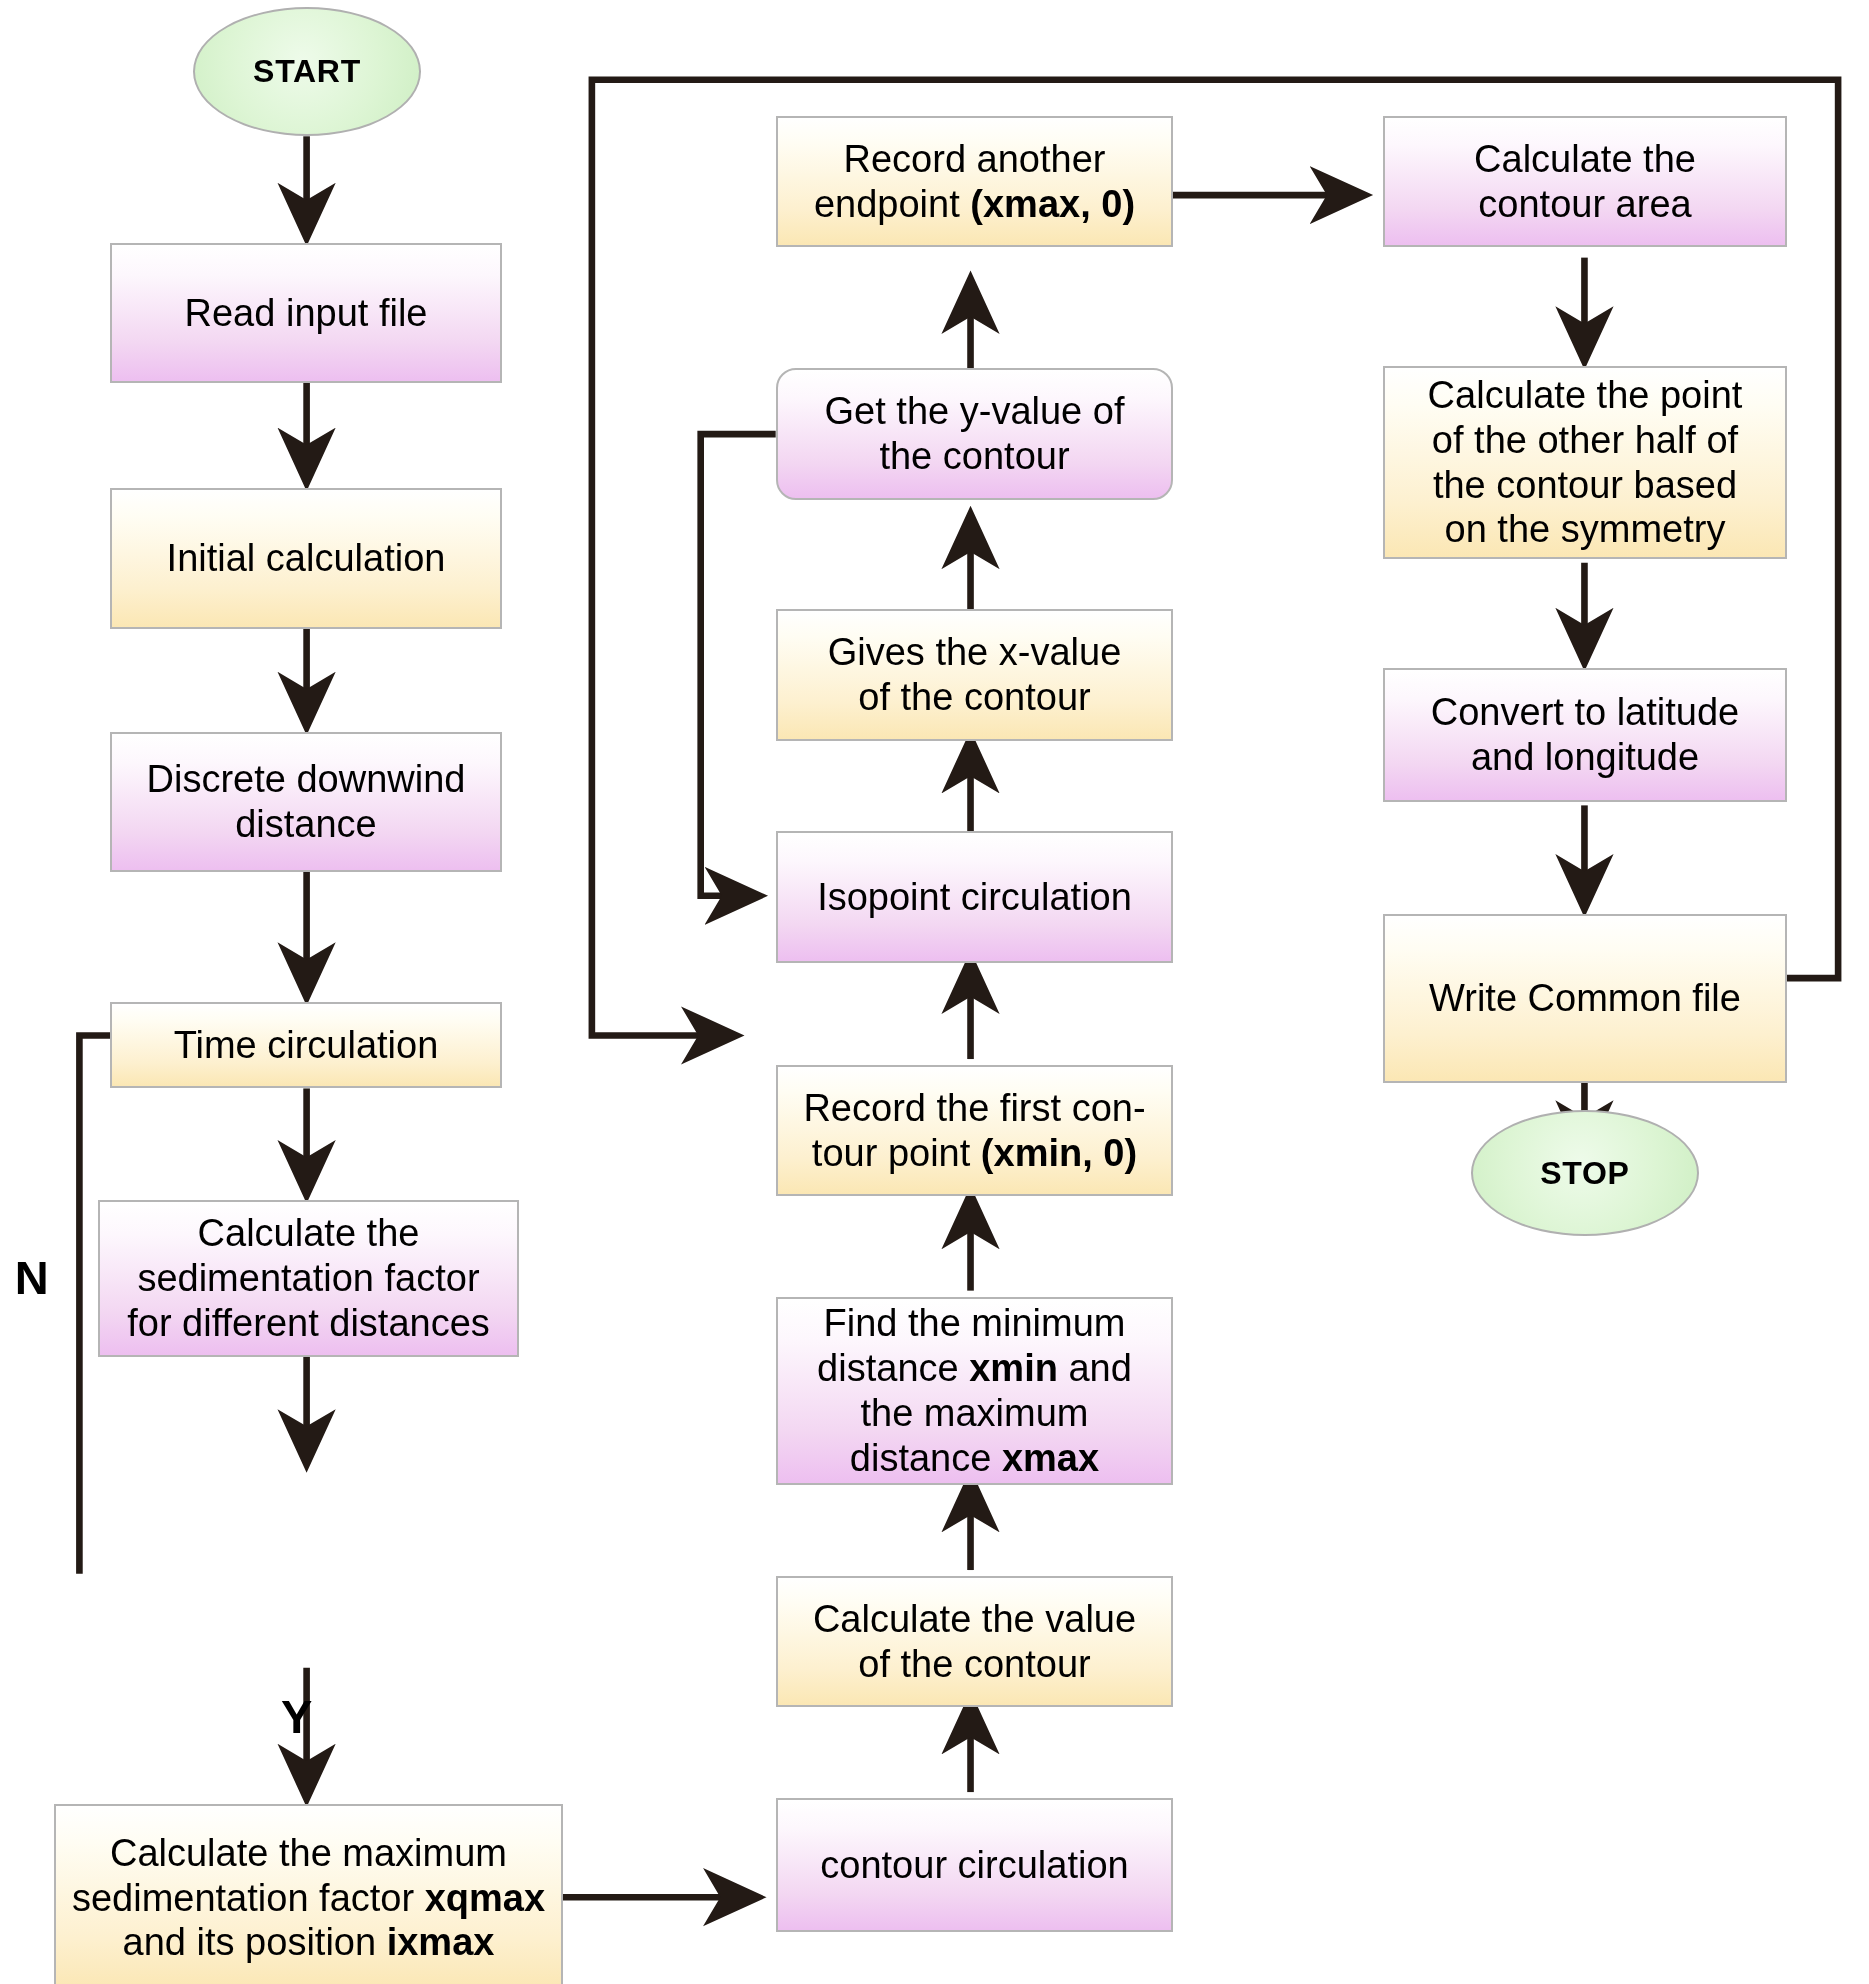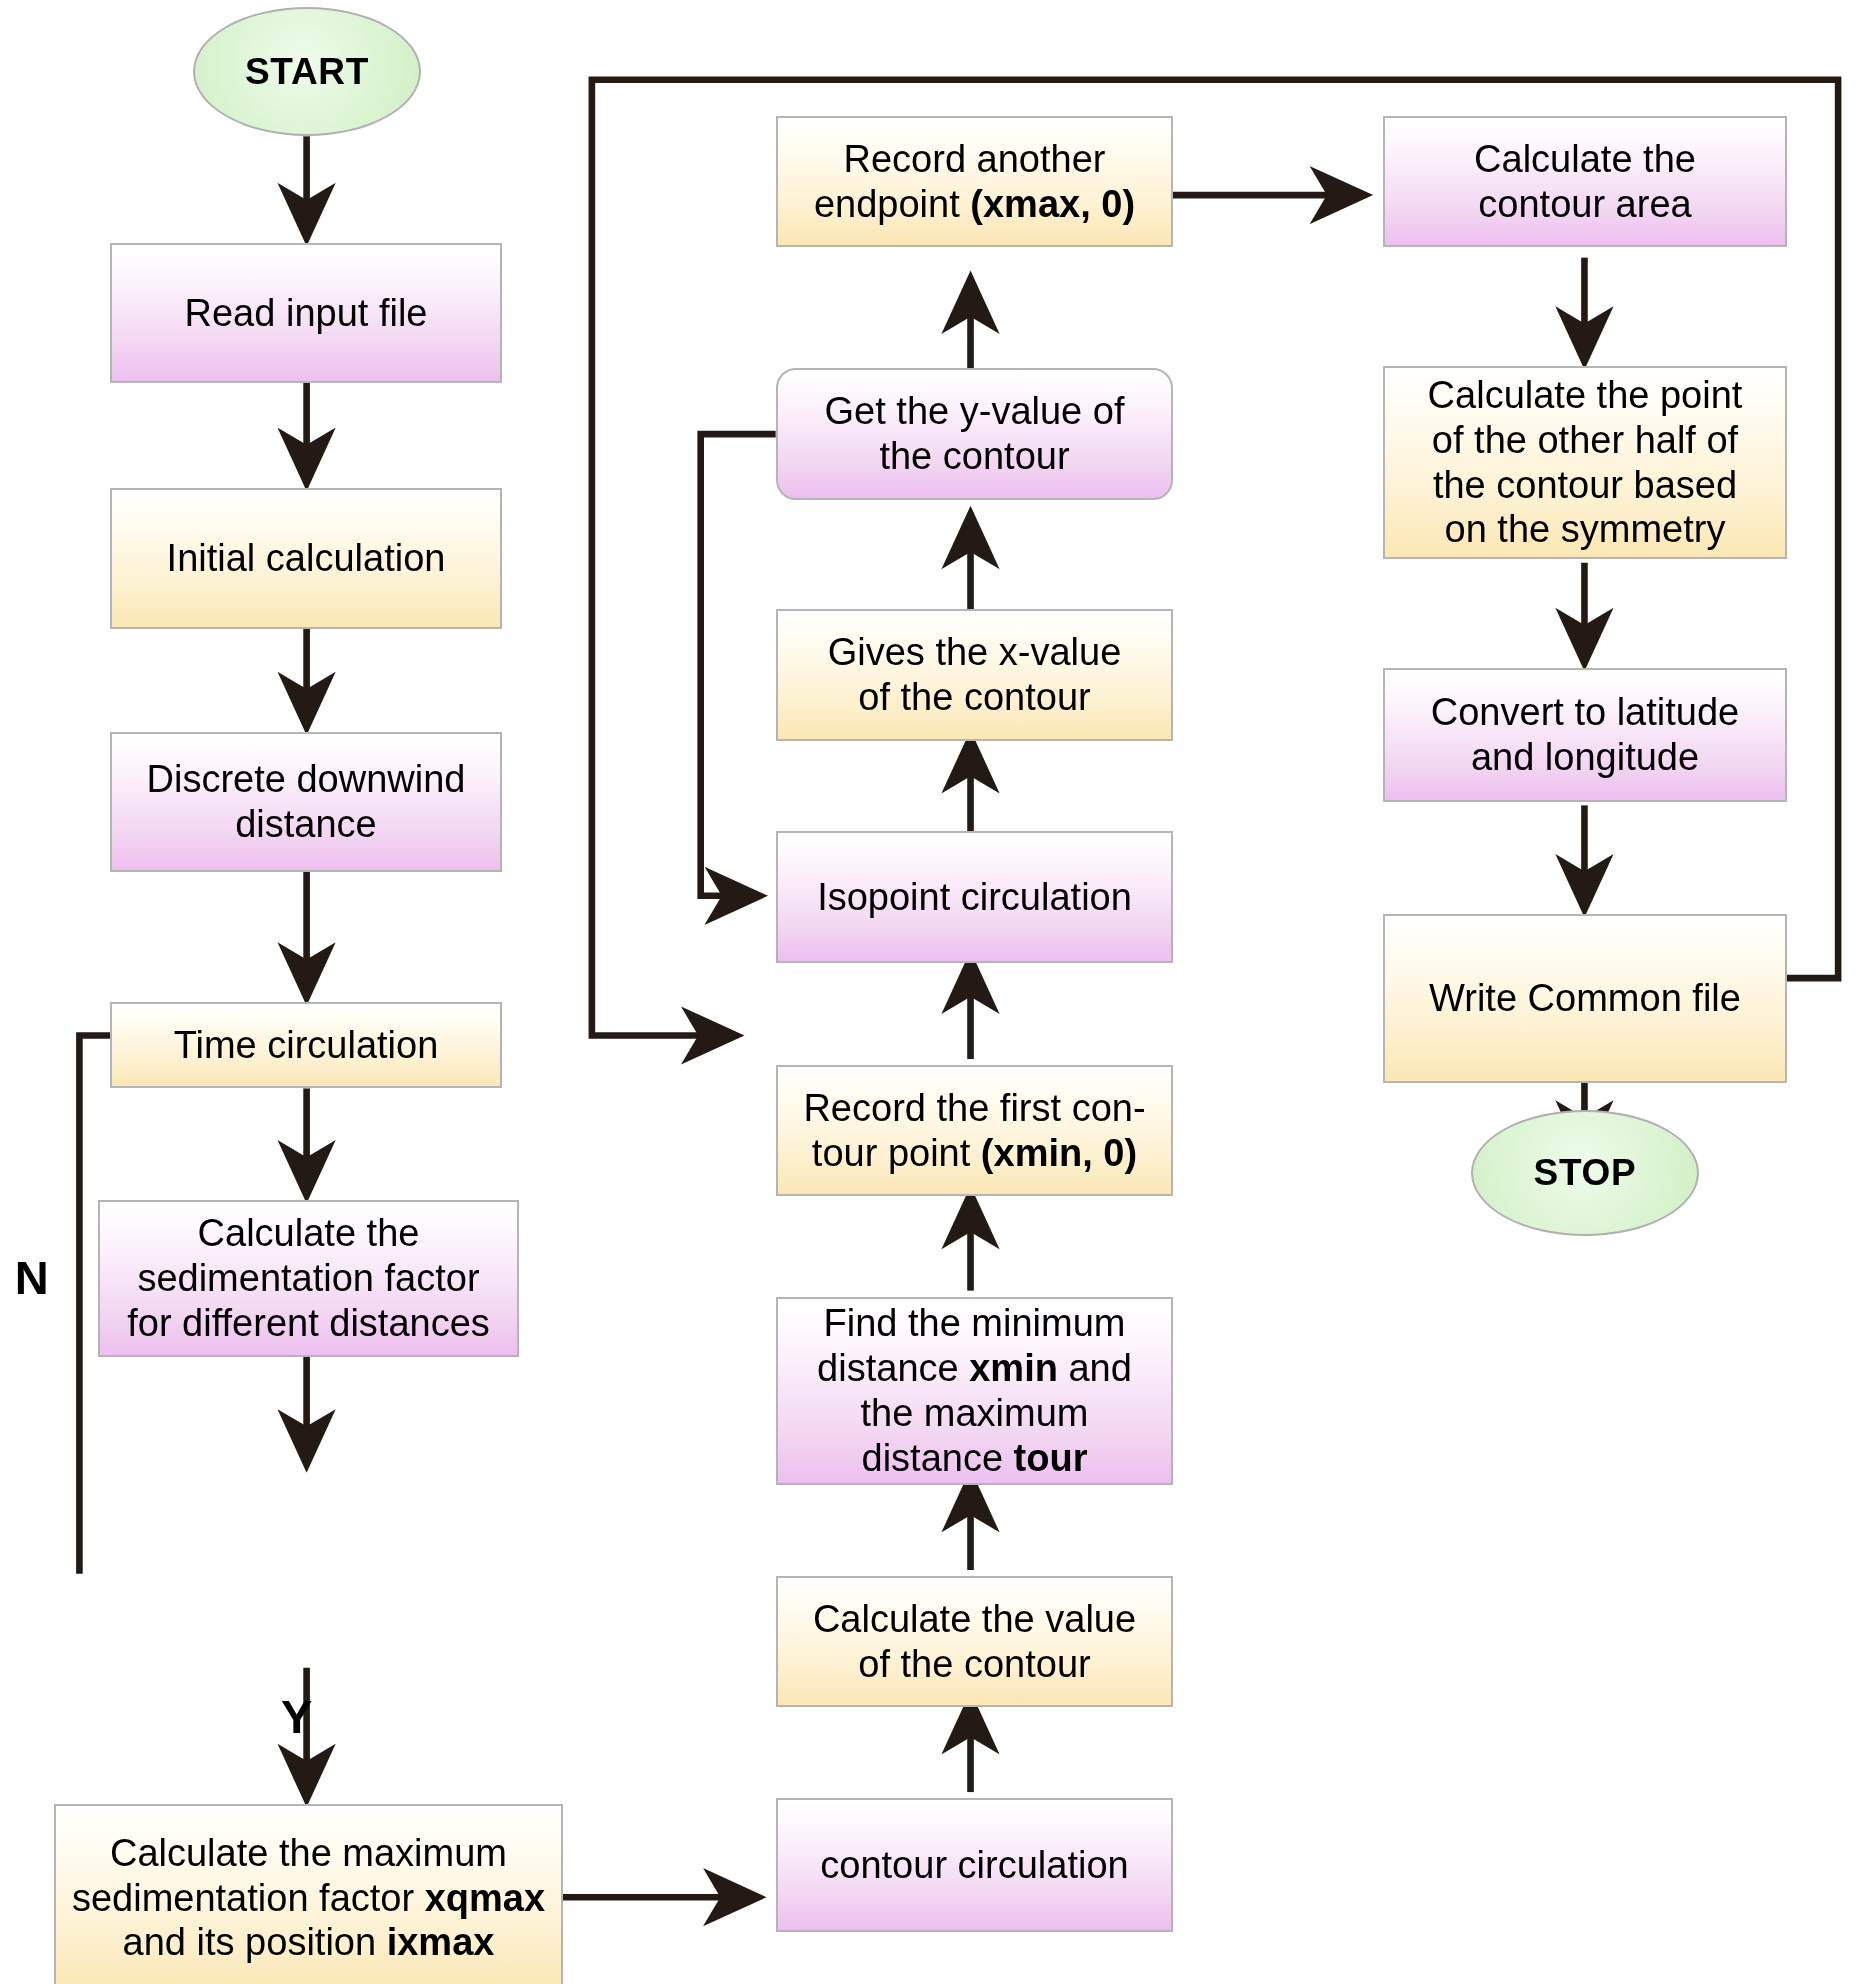--- a/index.html
+++ b/index.html
@@ -4,21 +4,21 @@
 <style>
   html,body{margin:0;padding:0;background:#ffffff;}
   body{font-family:"Liberation Sans", sans-serif;}
   #stage{position:relative;width:1869px;height:1985px;background:#fff;overflow:hidden;}
   svg#wires{position:absolute;left:0;top:0;width:1869px;height:1985px;}
 
   .node{position:absolute;box-sizing:border-box;display:flex;align-items:center;justify-content:center;text-align:center;color:#000;}
   .proc{border:2.2px solid #b5b5b5;}
   .proc .txt{padding:0 10.3px;line-height:1.18;font-size:38px;}
   .term{border:2.2px solid #b0b0b0;border-radius:50%;}
-  .term .txt{font-size:37px;font-weight:bold;letter-spacing:0.7px;}
+  .term .txt{font-size:32px;font-weight:bold;letter-spacing:0.7px;}
   .dec{background:transparent;border:none;}
   .dec .dtxt{position:relative;z-index:2;font-size:38px;line-height:1.18;}
   .dec svg{position:absolute;left:0;top:0;}
 
   
   .f-pink{background:linear-gradient(to bottom,#ffffff 0%,#fdf7fd 22%,#f3d7f2 72%,#edbff0 100%);}
   .f-yellow{background:linear-gradient(to bottom,#ffffff 0%,#fffdf3 20%,#fdf0cf 72%,#fbe7b4 100%);}
   .f-green{background:radial-gradient(circle at 48% 42%,#eefbea 0%,#ddf5d4 55%,#cdeec2 100%);}
 
   .edge-label{position:absolute;font-size:47px;font-weight:bold;color:#000;}
@@ -122,21 +122,21 @@
       <span>Calculate the value</span><br>
       <span>of the contour</span>
     </span>
   </div>
 
   <div class="node proc f-pink" style="left:776px;top:1297px;width:397px;height:188px;">
     <span class="txt">
       <span>Find the minimum</span><br>
       <span>distance </span><b class="bld">xmin</b><span> and</span><br>
       <span>the maximum</span><br>
-      <span>distance </span><b class="bld">tour</b>
+      <span>distance </span><b class="bld">xmax</b>
     </span>
   </div>
 
   <div class="node proc f-yellow" style="left:776px;top:1065px;width:397px;height:131px;">
     <span class="txt">
       <span>Record the first con-</span><br>
       <span>tour point </span><b class="bld">(xmin, 0)</b>
     </span>
   </div>
 

